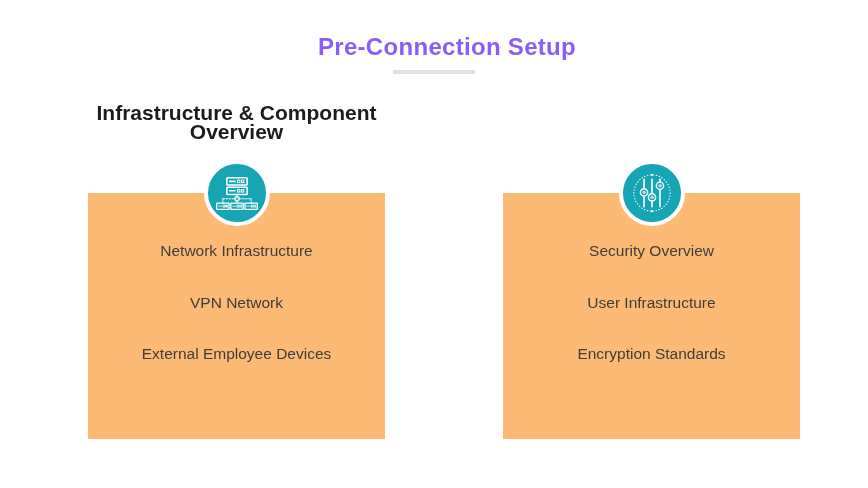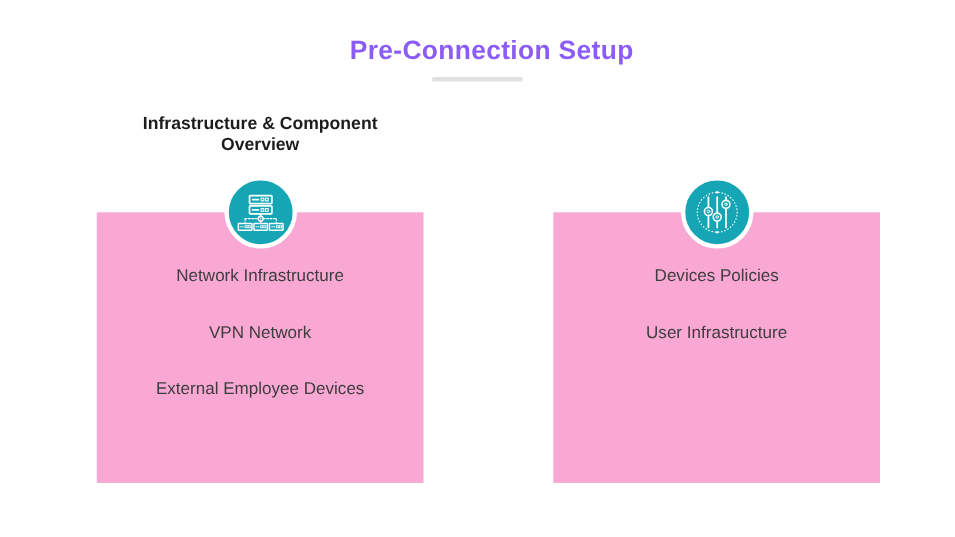--- a/index.html
+++ b/index.html
@@ -24,28 +24,28 @@
     width:82px; height:4px; background:#e0e0e0;
   }
 
   .column { position:absolute; top:103px; width:297px; height:340px; }
   .column.left  { left:88px; }
   .column.right { left:503px; }
 
   .col-heading {
     position:absolute; top:0; left:0; width:100%;
     text-align:center;
-    font-size:16px; font-weight:bold; color:#1c1c1c;
+    font-size:21px; font-weight:bold; color:#1c1c1c;
     line-height:19px;
   }
 
   .panel {
     position:absolute; top:90px; left:0;
     width:297px; height:246px;
-    background:#f9a8d4;
+    background:#fdba74;
   }
 
   .icon-circle {
     position:absolute; top:-33px; left:50%; margin-left:-33px;
     width:66px; height:66px; border-radius:50%;
     background:#16a5b4; border:4px solid #ffffff;
   }
   .icon-circle svg { width:58px; height:58px; display:block; }
 
   .items { position:absolute; top:32px; left:0; width:100%; list-style:none; }
@@ -136,19 +136,20 @@
             <circle cx="29" cy="39" r="5" fill="#16a5b4" stroke-width="2"></circle>
             <circle cx="29" cy="39" r="1.6" stroke-width="1.2"></circle>
             <circle cx="40" cy="46" r="5" fill="#16a5b4" stroke-width="2"></circle>
             <circle cx="40" cy="46" r="1.6" stroke-width="1.2"></circle>
             <circle cx="51" cy="30" r="5" fill="#16a5b4" stroke-width="2"></circle>
             <circle cx="51" cy="30" r="1.6" stroke-width="1.2"></circle>
           </g>
         </svg>
       </div>
       <ul class="items">
-        <li>Devices Policies</li>
+        <li>Security Overview</li>
         <li>User Infrastructure</li>
+        <li>Encryption Standards</li>
       </ul>
     </div>
   </div>
 
 </div>
 
 </body></html>

